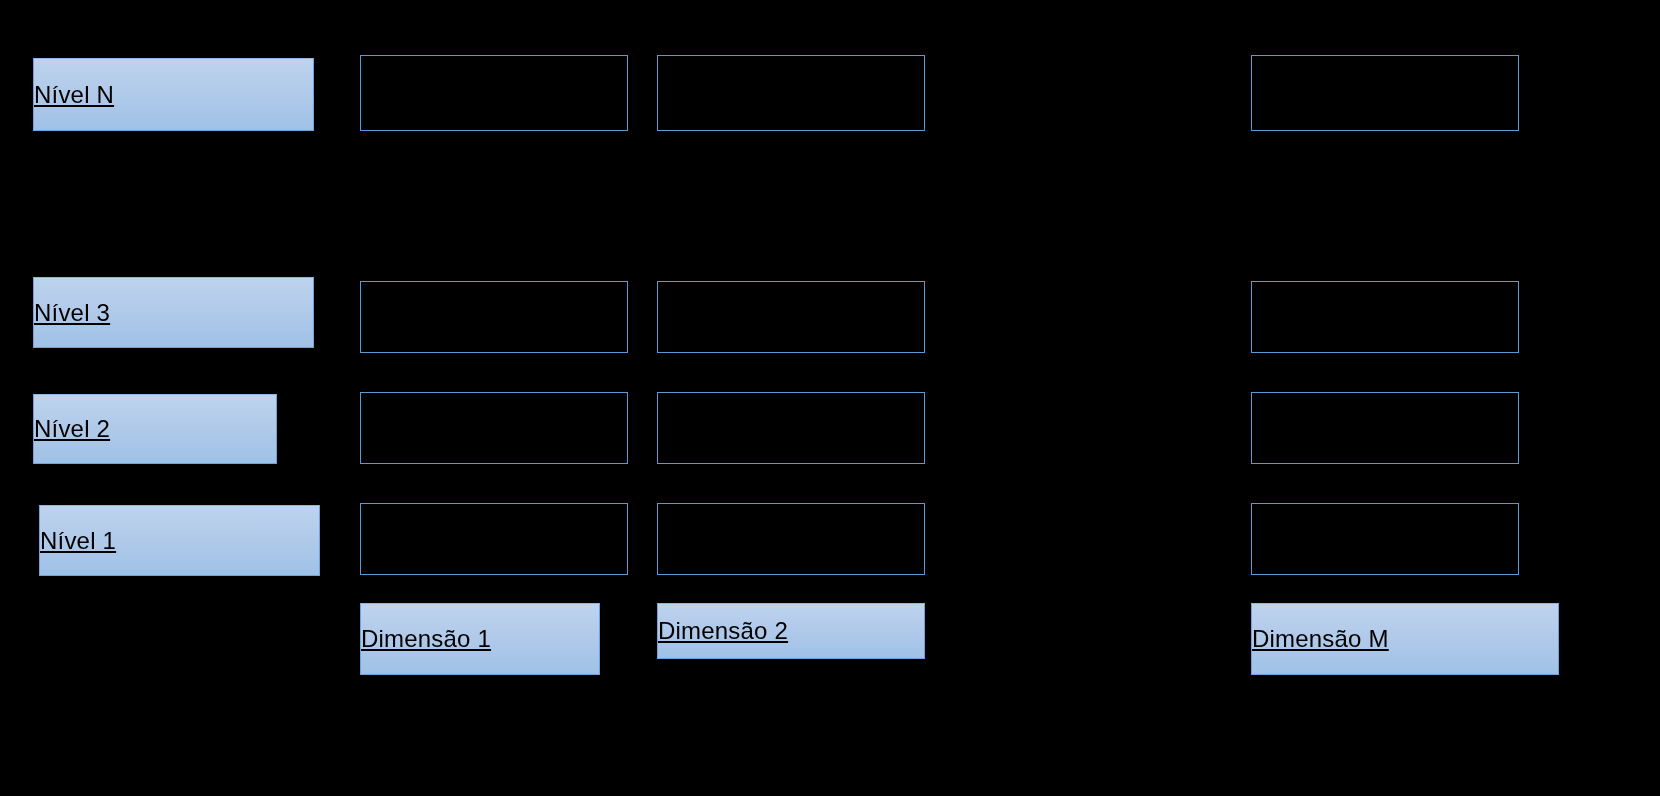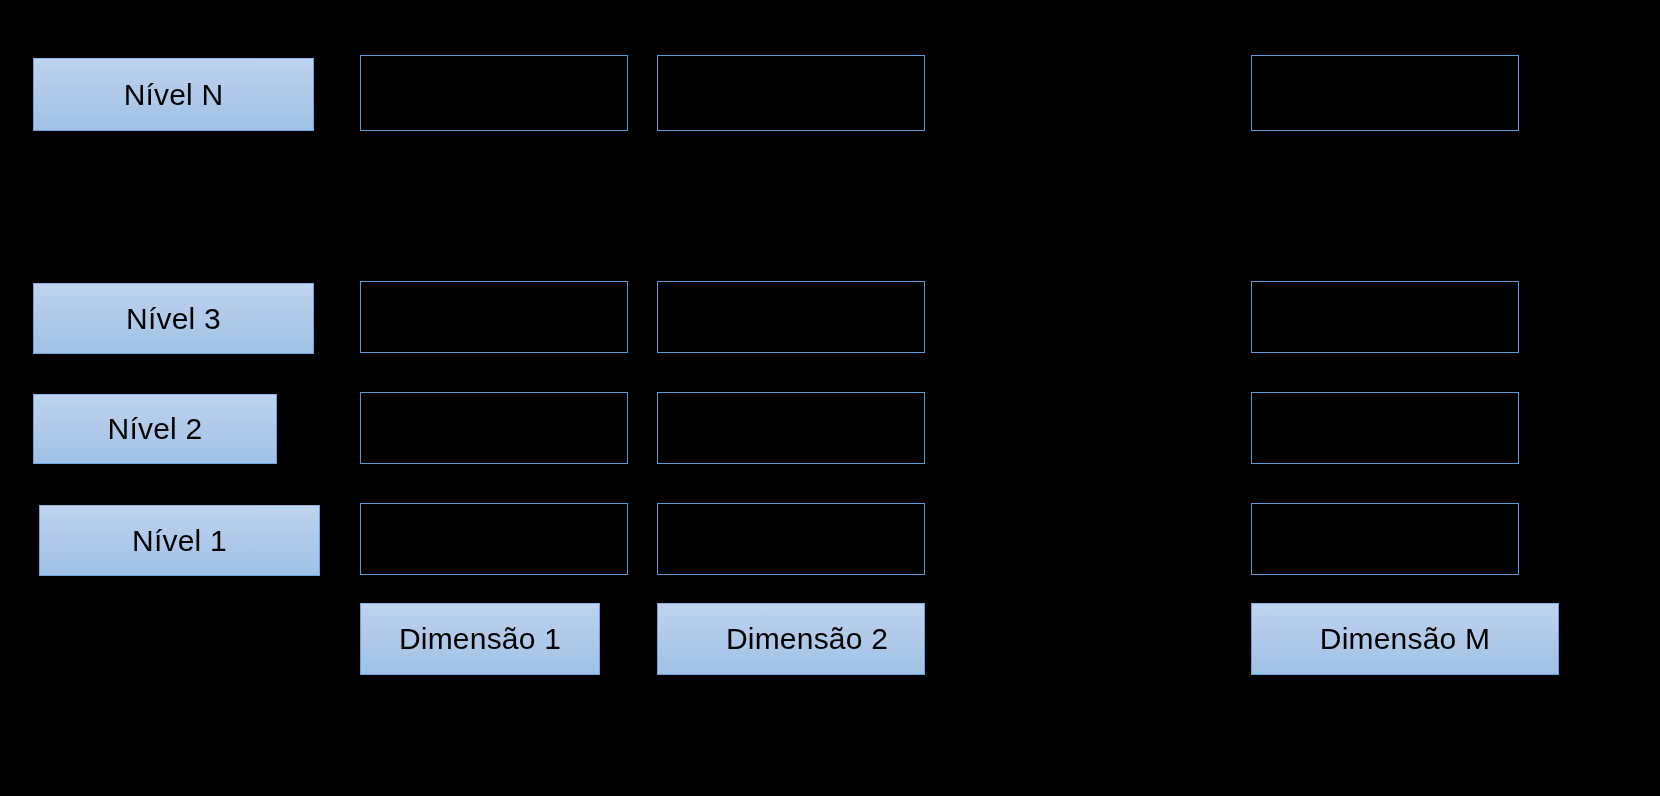--- a/index.html
+++ b/index.html
@@ -18,47 +18,48 @@
 
   
   .label-box {
     position: absolute;
     box-sizing: border-box;
     background: linear-gradient(to bottom, #bdd3ee 0%, #b2caea 45%, #9ec2e6 100%);
     border: 1px solid #6fa3db;
     border-top-color: #8fb6e2;
     display: flex;
     align-items: center;
-    justify-content: center;
+    justify-content: flex-start;
     color: #000000;
-    font-size: 30px;
+    font-size: 24px;
     font-weight: 400;
     letter-spacing: 0.2px;
     line-height: 1;
     white-space: nowrap;
+    text-decoration: underline;
   }
 
   
   .cell-box {
     position: absolute;
     box-sizing: border-box;
     background: transparent;
     border: 1.5px solid #5b9bd5;
   }
 </style>
 </head>
 <body>
 
 <div id="canvas">
 
   <div id="levels-layer">
       <div class="label-box" style="left: 33px; top: 58px; width: 281px; height: 73px;">
         <span>Nível N</span>
       </div>
-      <div class="label-box" style="left: 33px; top: 283px; width: 281px; height: 71px;">
+      <div class="label-box" style="left: 33px; top: 277px; width: 281px; height: 71px;">
         <span>Nível 3</span>
       </div>
       <div class="label-box" style="left: 33px; top: 394px; width: 244px; height: 70px;">
         <span>Nível 2</span>
       </div>
       <div class="label-box" style="left: 39px; top: 505px; width: 281px; height: 71px;">
         <span>Nível 1</span>
       </div>
     </div>
 
@@ -74,21 +75,21 @@
       <div class="cell-box" style="left: 1251px; top: 392px; width: 268px; height: 72px;"></div>
       <div class="cell-box" style="left: 360px; top: 503px; width: 268px; height: 72px;"></div>
       <div class="cell-box" style="left: 657px; top: 503px; width: 268px; height: 72px;"></div>
       <div class="cell-box" style="left: 1251px; top: 503px; width: 268px; height: 72px;"></div>
     </div>
 
   <div id="dimensions-layer">
       <div class="label-box" style="left: 360px; top: 603px; width: 240px; height: 72px;">
         <span>Dimensão 1</span>
       </div>
-      <div class="label-box" style="left: 657px; top: 603px; width: 268px; height: 72px; padding-left: 32px;">
+      <div class="label-box" style="left: 657px; top: 603px; width: 268px; height: 56px;">
         <span>Dimensão 2</span>
       </div>
       <div class="label-box" style="left: 1251px; top: 603px; width: 308px; height: 72px;">
         <span>Dimensão M</span>
       </div>
     </div>
 
 </div>
 
 </body></html>

